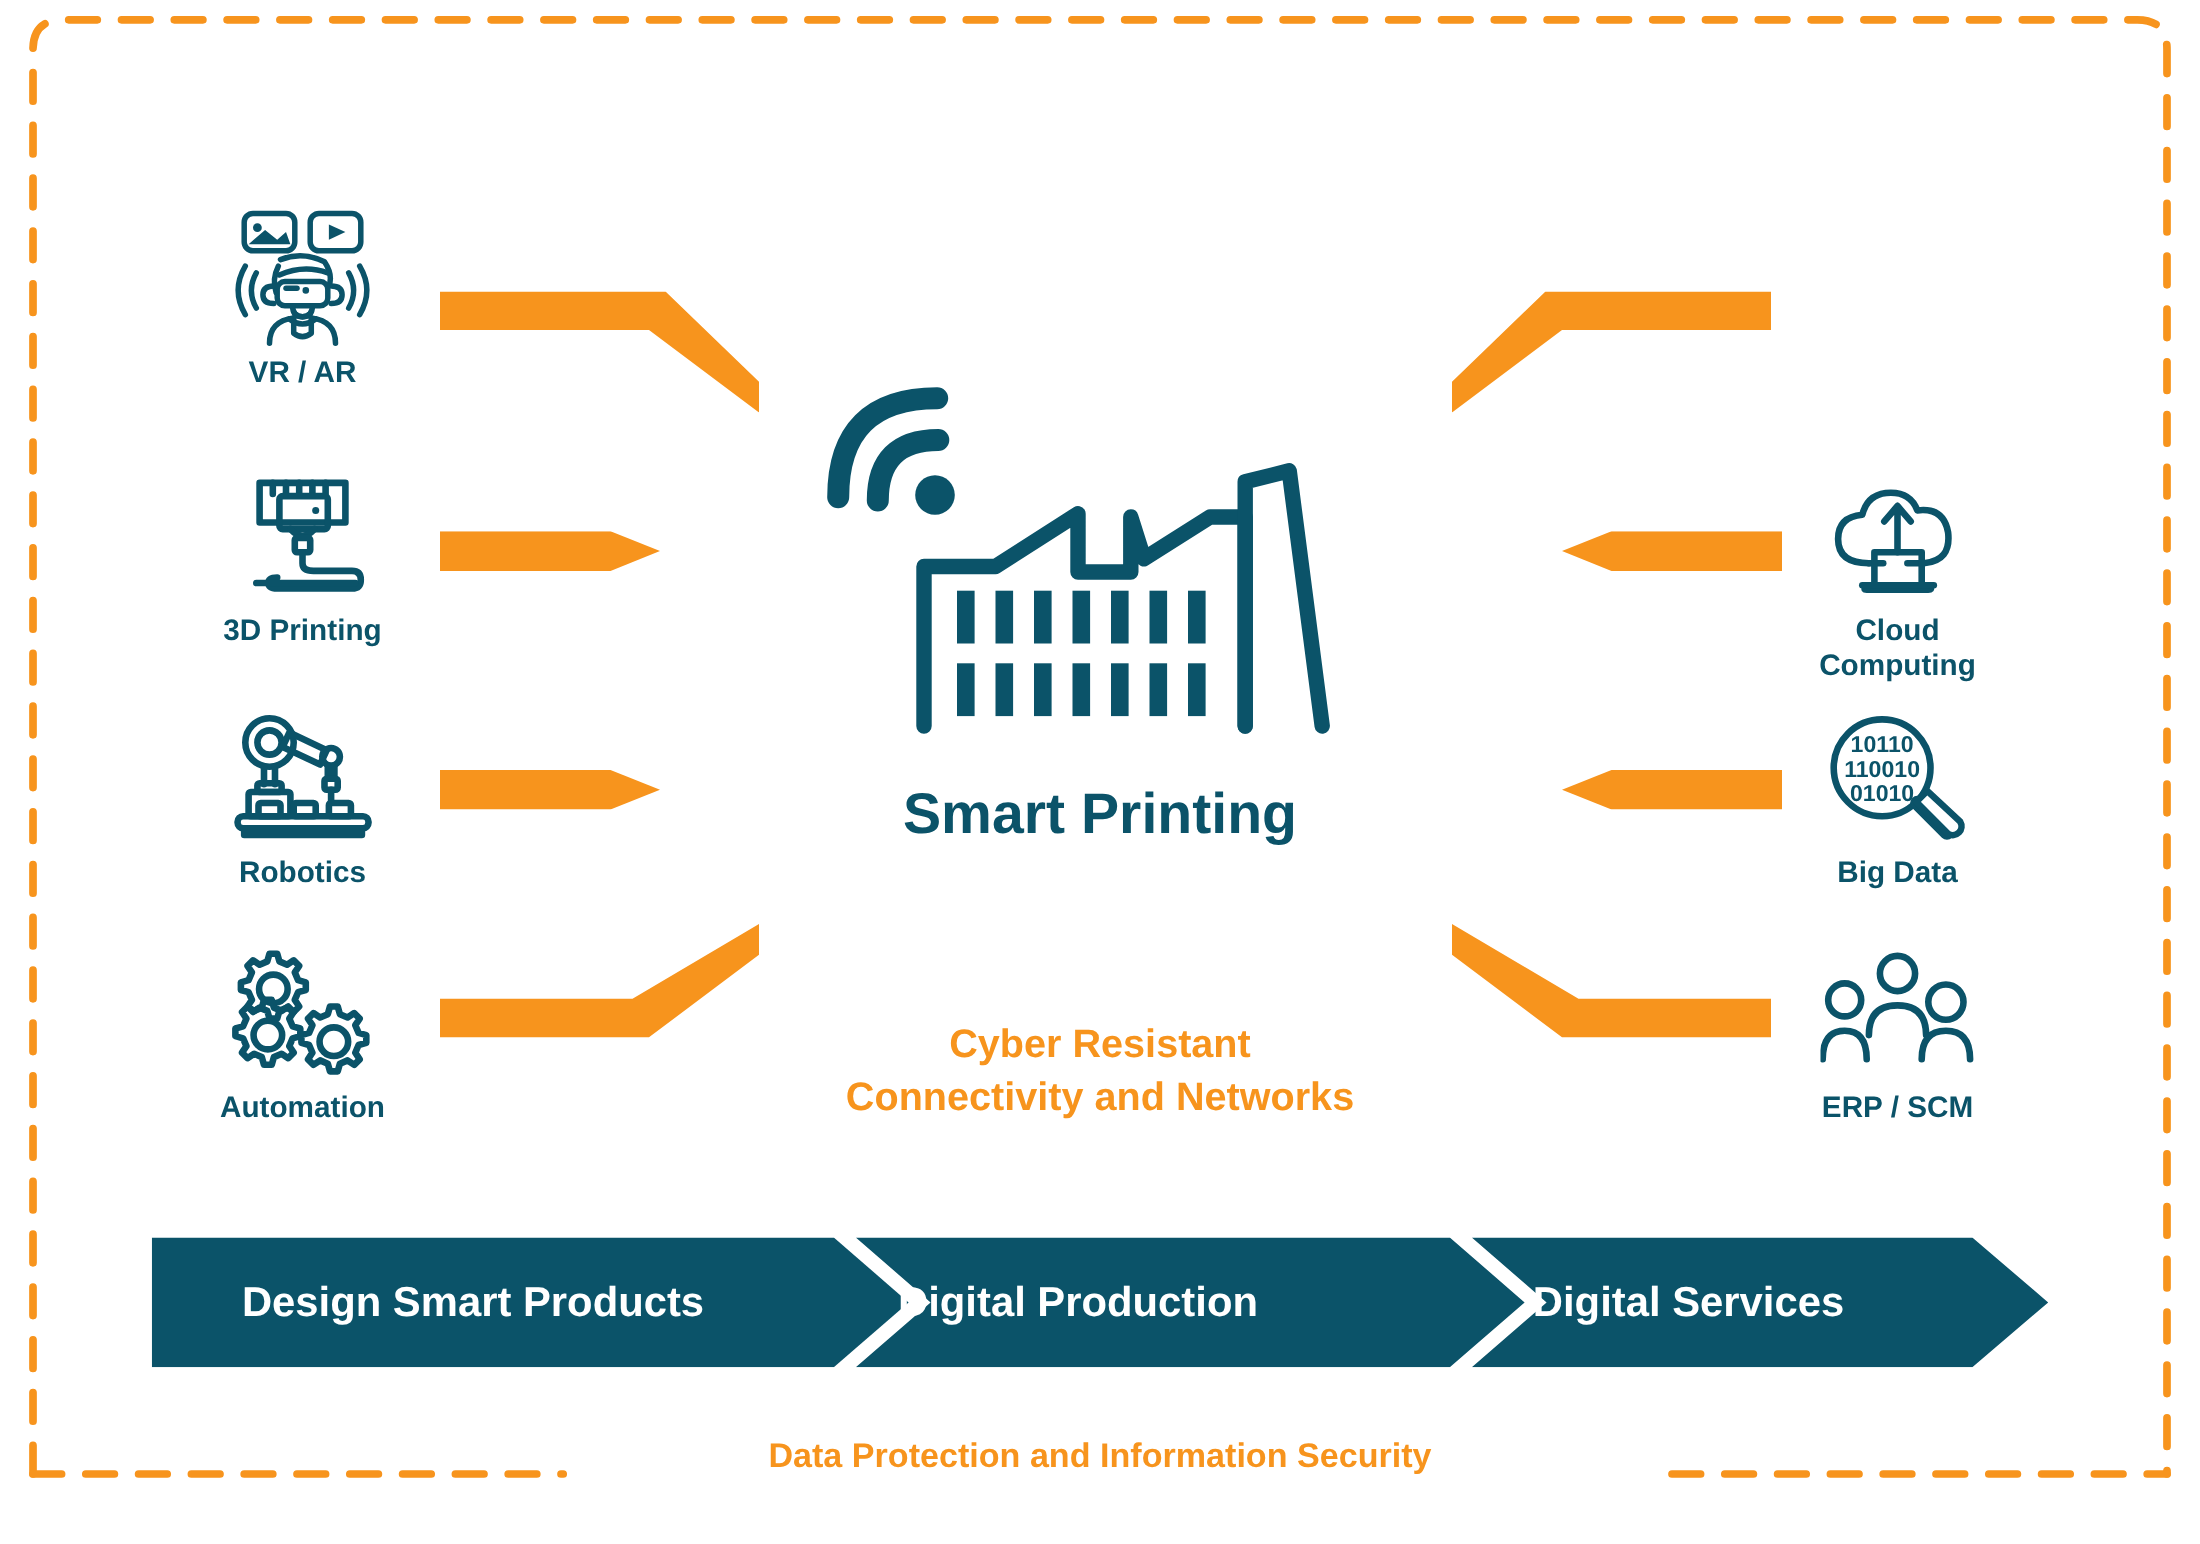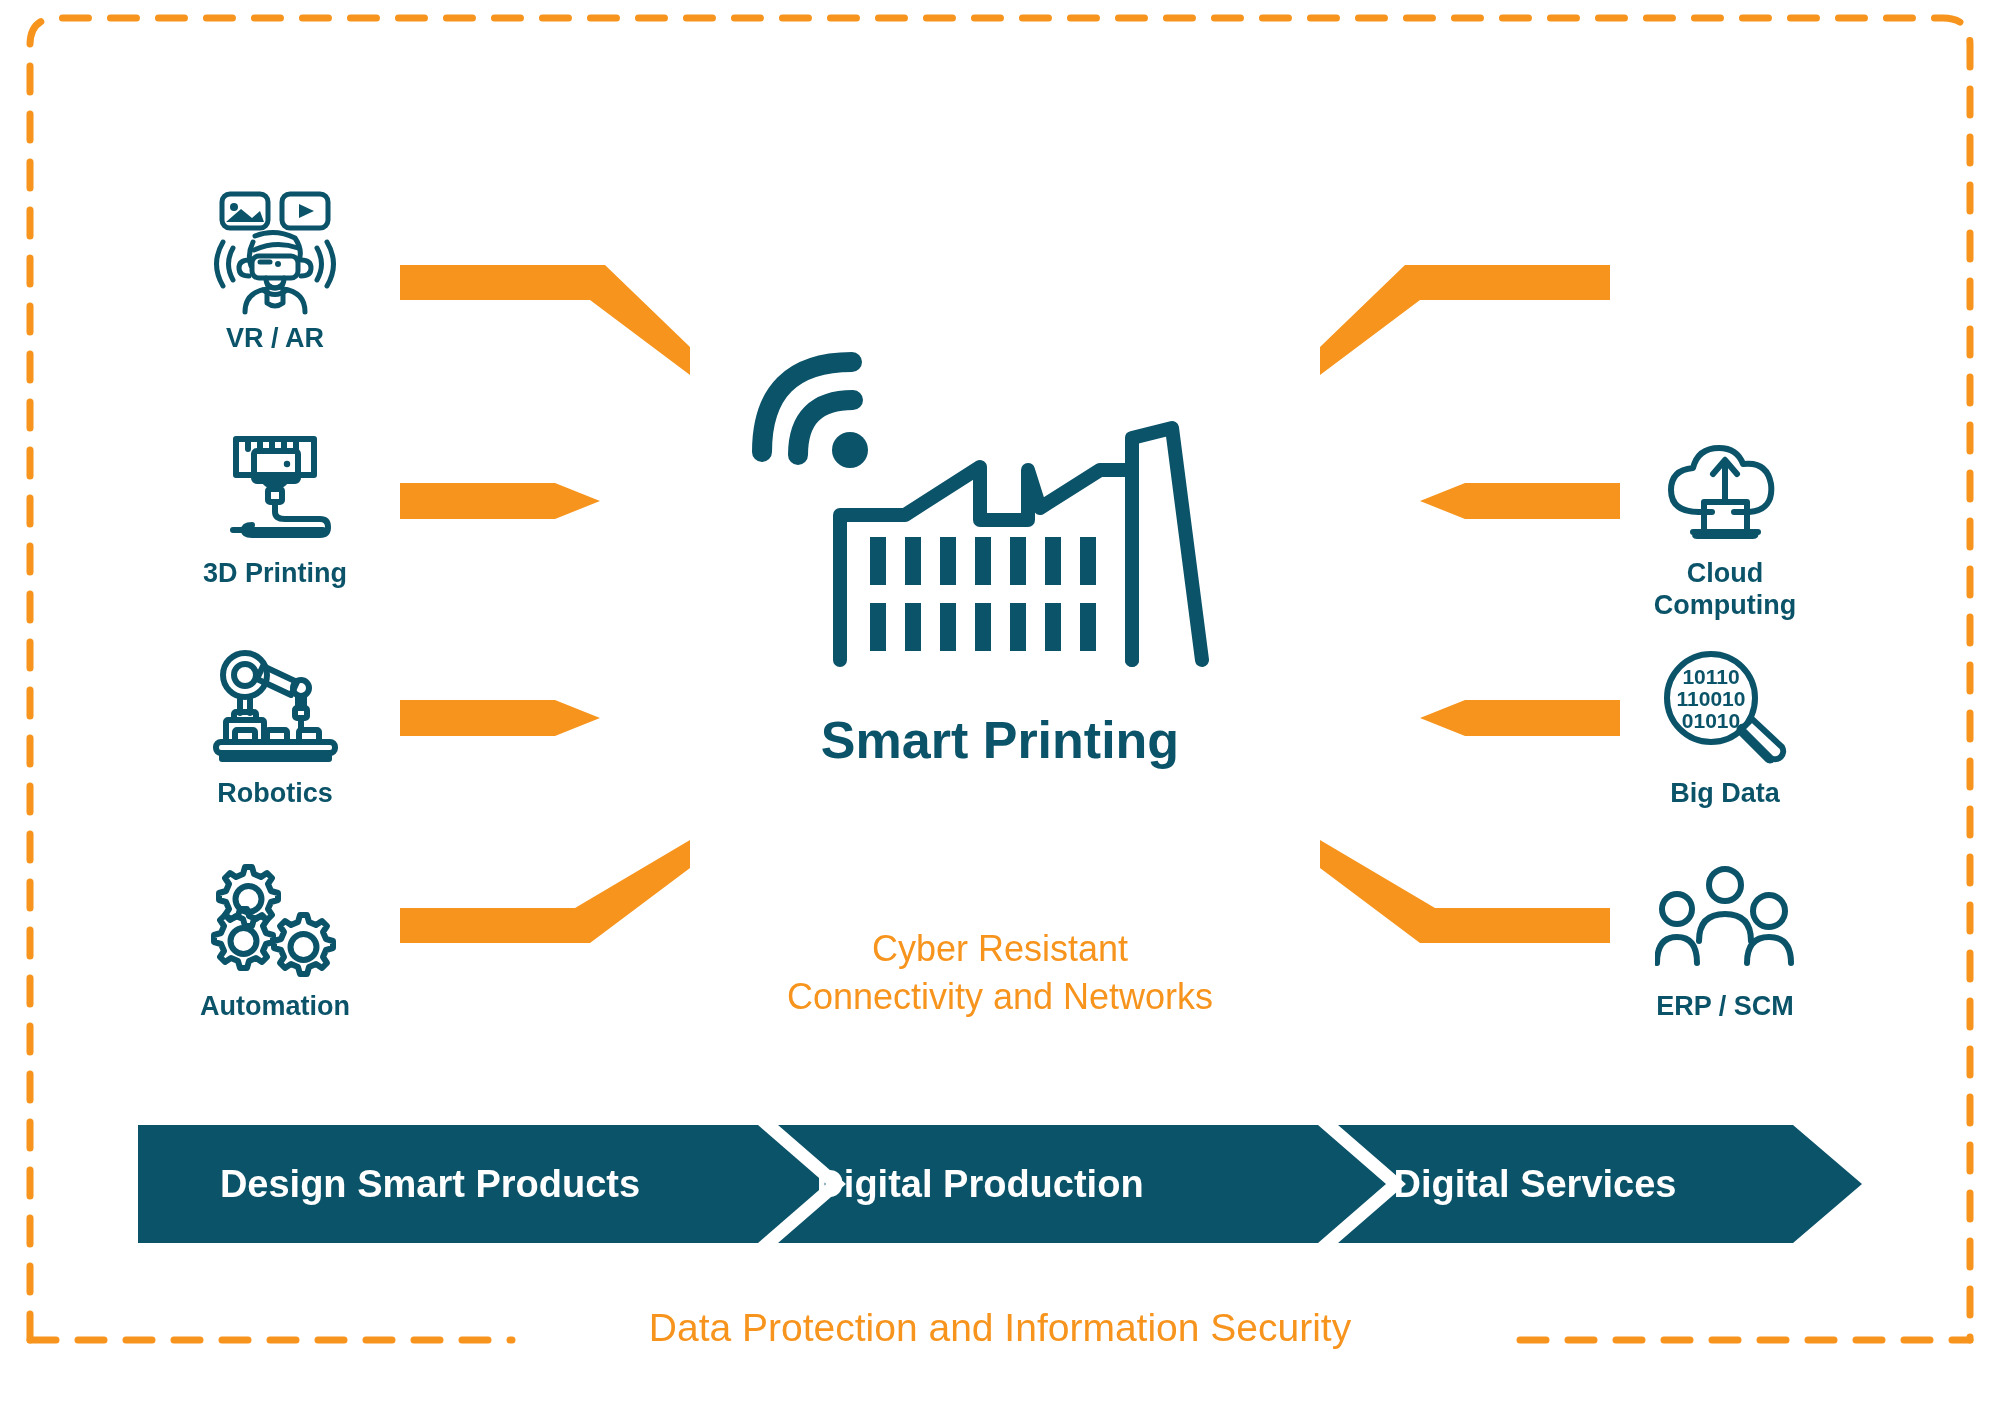--- a/index.html
+++ b/index.html
@@ -25,36 +25,36 @@
   .conn{position:absolute;}
 
   
   .factory{position:absolute;left:740px;top:340px;width:520px;height:330px;}
   .factory-label{
     position:absolute;left:640px;top:710px;width:720px;text-align:center;
     font-size:52px;font-weight:700;color:#0b5369;
   }
   .cyber{
     position:absolute;left:640px;top:925px;width:720px;text-align:center;
-    font-size:36px;font-weight:400;color:#f7941d;line-height:1.32;
+    font-size:36px;font-weight:700;color:#f7941d;line-height:1.32;
   }
 
   
   .band{position:absolute;left:138px;top:1125px;width:1724px;height:118px;}
   .band-label{
     position:absolute;top:1125px;height:118px;display:flex;align-items:center;justify-content:center;
     color:#ffffff;font-size:38px;font-weight:700;pointer-events:none;
   }
   .bl1{left:150px;width:560px;}
   .bl2{left:700px;width:560px;}
   .bl3{left:1255px;width:560px;}
 
   .footer{
     position:absolute;left:0;top:1306px;width:2000px;text-align:center;
-    font-size:39px;font-weight:400;color:#f7941d;
+    font-size:31px;font-weight:700;color:#f7941d;
   }
   .footer span{background:#ffffff;padding:0 22px;}
 </style>
 </head>
 <body>
 
 <div class="canvas">
 
   <svg class="frame-svg" viewBox="0 0 2000 1404">
     <path d="M 30 1340 L 30 45 Q 30 18 57 18 L 1943 18 Q 1970 18 1970 45 L 1970 1340" fill="none" stroke="#f7941d" stroke-width="7" stroke-linecap="round" stroke-dasharray="26 22"></path>

